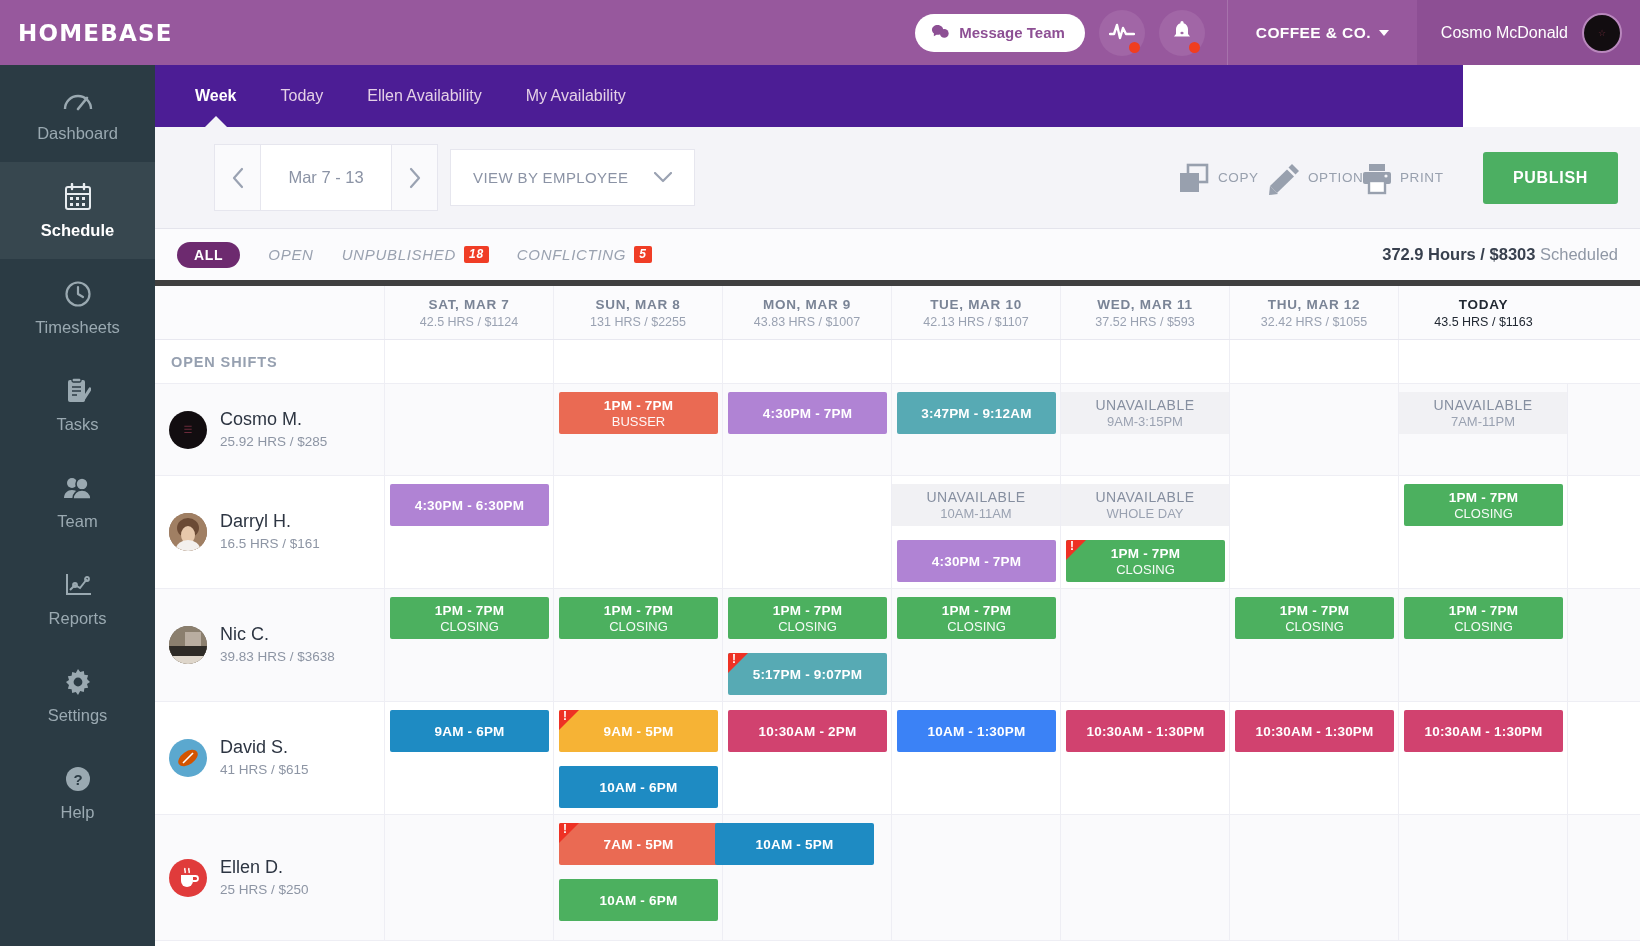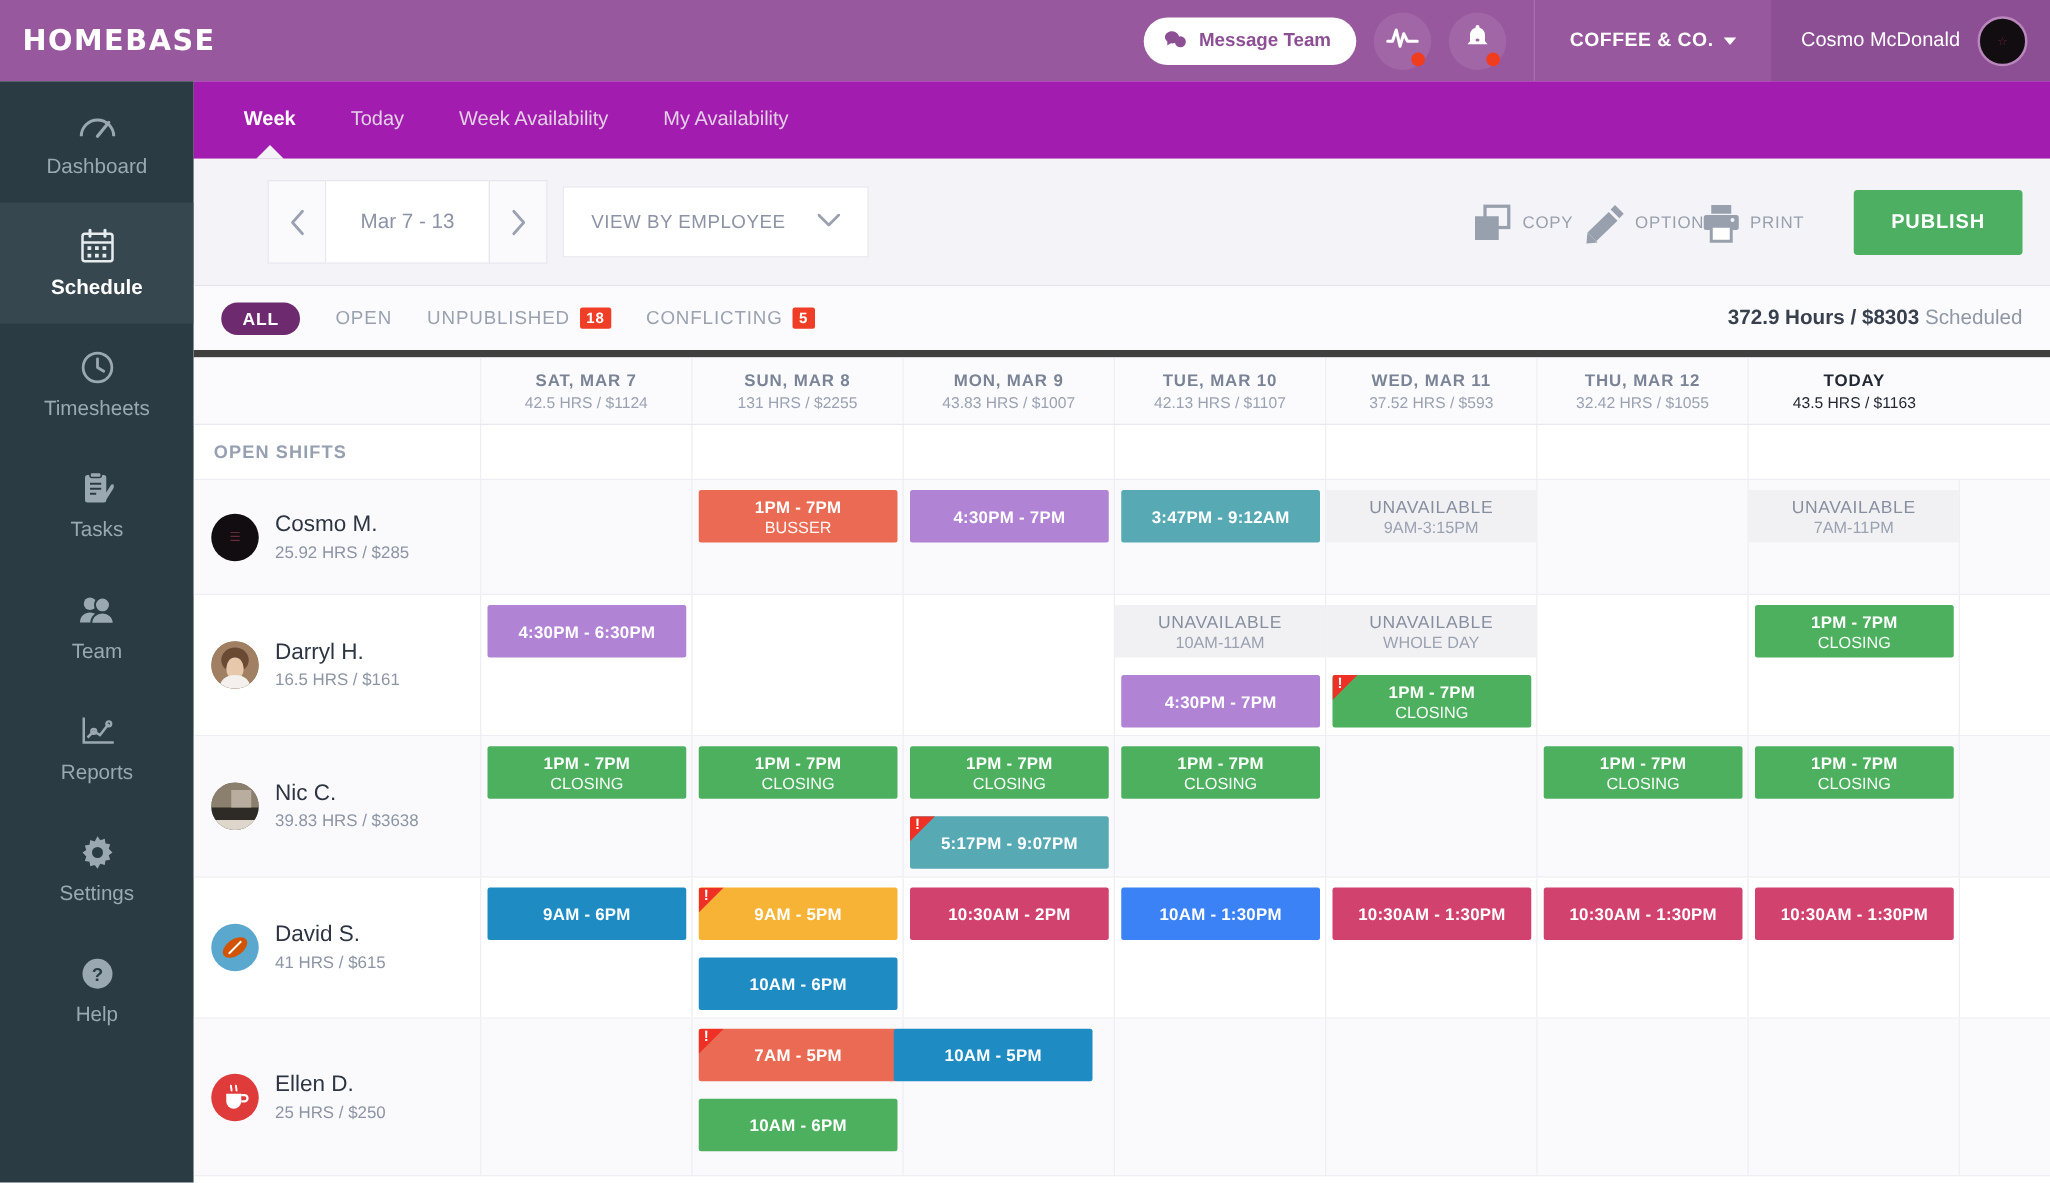--- a/index.html
+++ b/index.html
@@ -67,22 +67,22 @@
     height: 97px; display: flex; flex-direction: column;
     align-items: center; justify-content: center; gap: 9px;
     color: #9aa9b1; font-size: 16.5px; cursor: pointer;
   }
   .nav-item.active { background: #37474f; color: #fff; font-weight: bold; }
   .nav-ico { height: 30px; display:flex;align-items:center;justify-content:center; }
   .nav-ico svg { display:block; }
 
   
   .subnav {
-    position:absolute; top:65px; left:155px; width:1485px; height:62px;
-    background:#a21caf; display:flex; align-items:center; padding-left: 22px; gap: 8px;
+    position:absolute; top:65px; left:155px; width:1308px; height:62px;
+    background:#4c1d95; display:flex; align-items:center; padding-left: 22px; gap: 8px;
   }
   .subnav-item {
     color: #e4d0e6; font-size: 16px; padding: 0 18px; height: 62px;
     display:flex; align-items:center; cursor: pointer; position: relative;
   }
   .subnav-item.active { color:#fff; font-weight: bold; }
   .subnav-item.active::after {
     content:''; position:absolute; bottom:0; left:50%; transform:translateX(-50%);
     width:0;height:0;border-left:11px solid transparent;border-right:11px solid transparent;
     border-bottom:11px solid #f4f4f8;
@@ -130,21 +130,21 @@
     position:absolute; top:229px; left:155px; width:1485px; height:57px;
     background:#fbfbfd; display:flex; align-items:center; padding:0 22px;
     border-bottom: 6px solid #404040;
   }
   .pill {
     background:#6d2a6f; color:#fff; font-size:14px; font-weight:bold;
     letter-spacing:.7px; border-radius:13px; padding: 5px 17px; cursor:pointer;
   }
   .fbtn {
     color:#9aa2b0; font-size:15px; letter-spacing:.7px; margin-left: 28px;
-    display:flex; align-items:center; gap:8px; cursor:pointer;
+    display:flex; align-items:center; gap:8px; cursor:pointer;font-style:italic;
   }
   .cnt-badge {
     background:#f03d26; color:#fff; font-size:12px; font-weight:bold;
     border-radius:2px; padding: 1px 5px; line-height:15px;
   }
   .sched-total {
     margin-left:auto; font-size:16.5px; color:#8f97a5;
   }
   .sched-total b { color:#38404e; }
 
@@ -365,21 +365,21 @@
 </div>
 
 <div class="subnav">
   <div class="subnav-item active">
       <span>Week</span>
     </div>
   <div class="subnav-item">
       <span>Today</span>
     </div>
   <div class="subnav-item">
-      <span>Week Availability</span>
+      <span>Ellen Availability</span>
     </div>
   <div class="subnav-item">
       <span>My Availability</span>
     </div>
 </div>
 
 <div class="toolbar">
   <div class="datenav">
     <div class="dn-btn">
       <svg width="14" height="22" viewBox="0 0 14 22">

